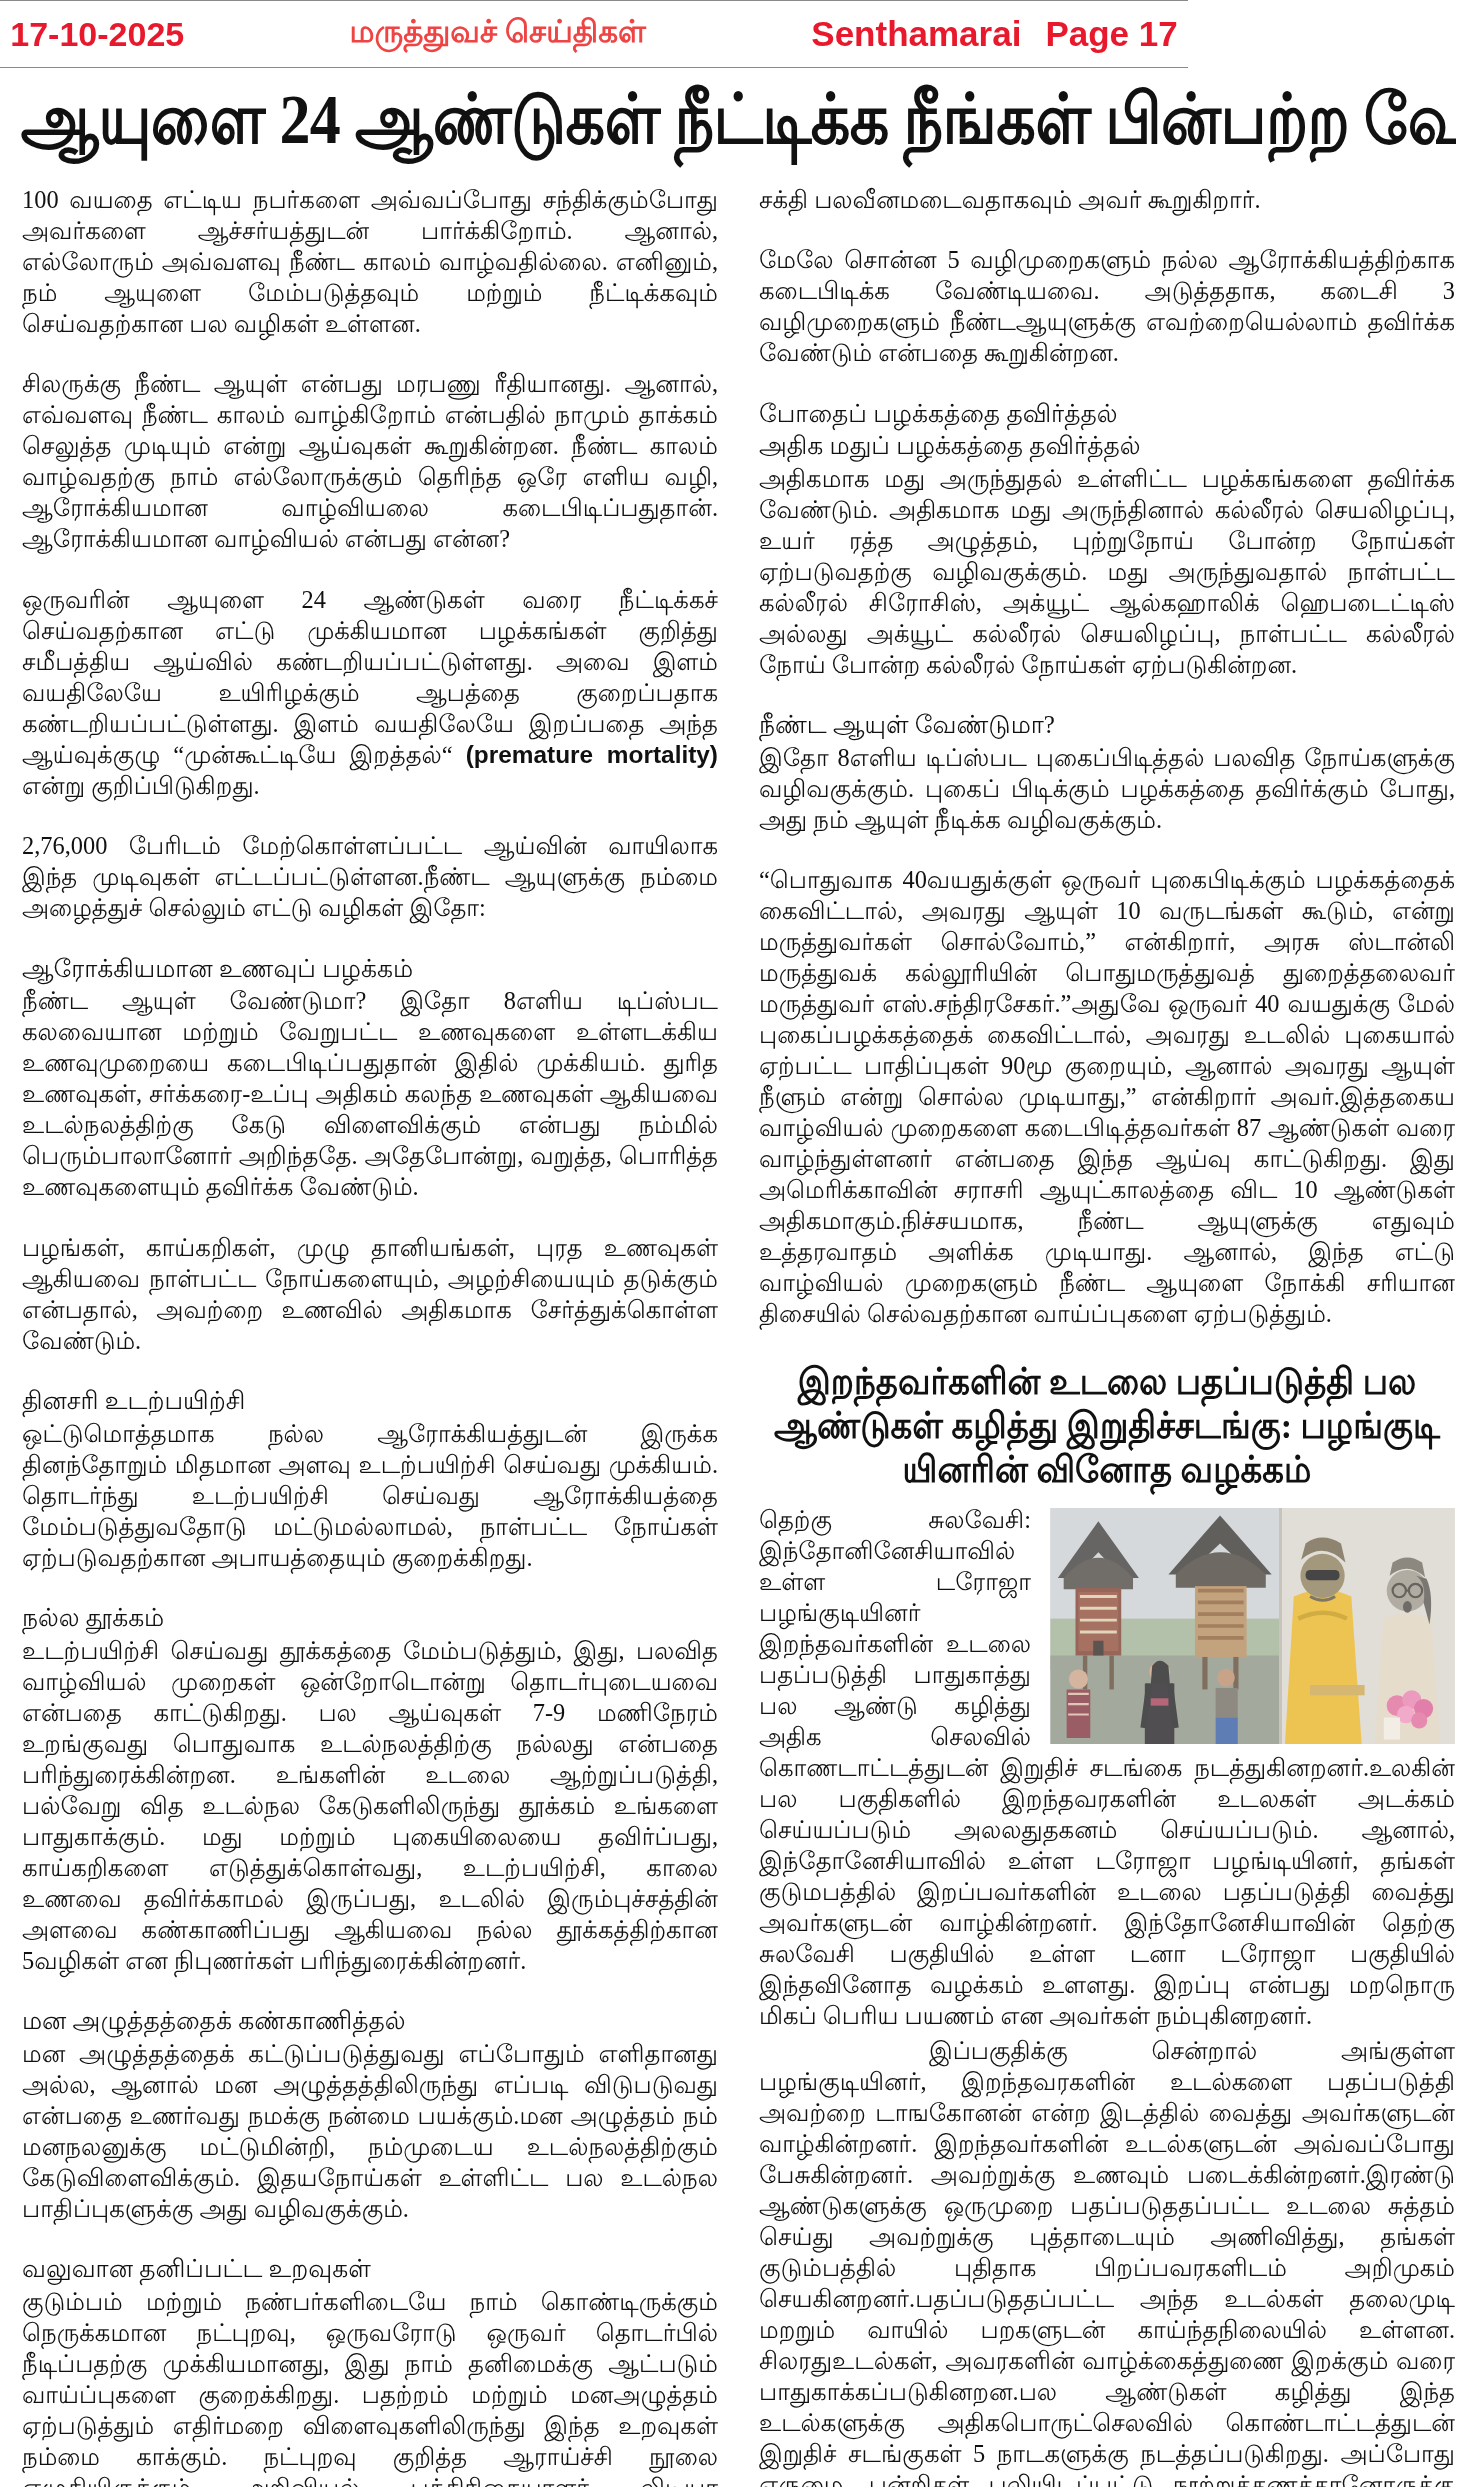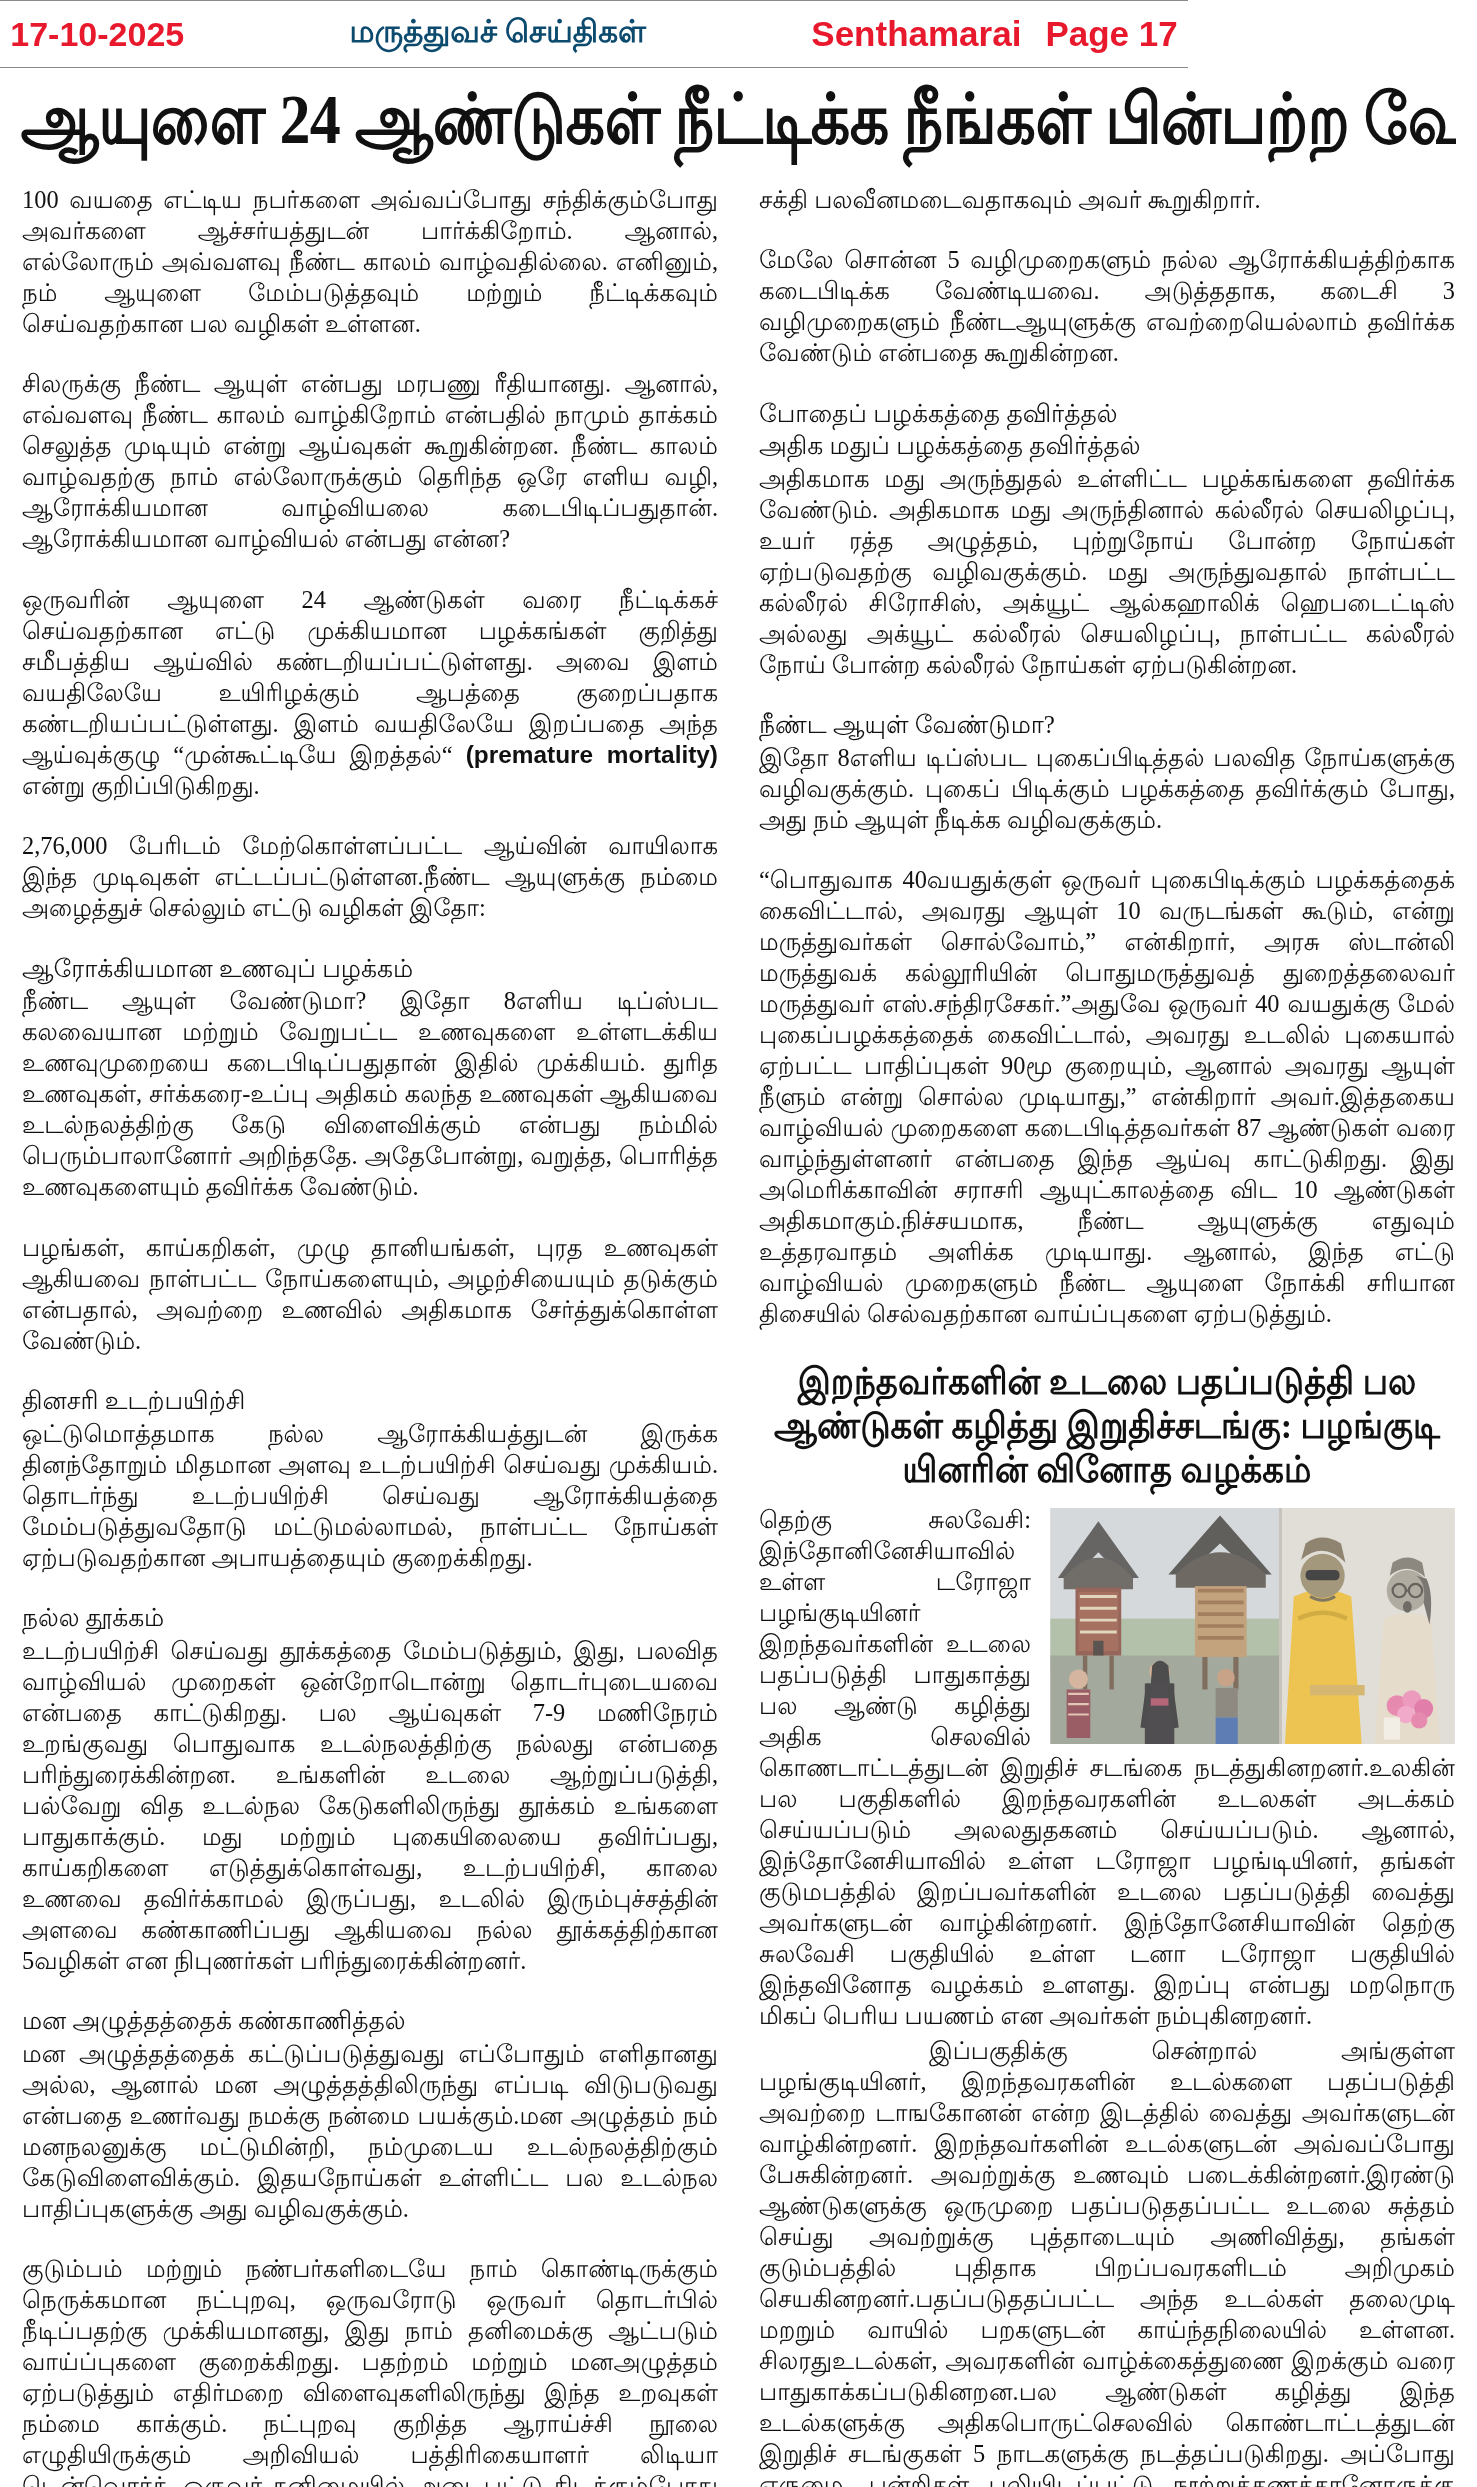--- a/index.html
+++ b/index.html
@@ -12,21 +12,21 @@
   .masthead{
     box-sizing:border-box;
     height:68px;width:1188px;
     border-top:1.5px solid #8a8a8a;
     border-bottom:1.5px solid #8a8a8a;
     display:flex;align-items:center;justify-content:space-between;
     padding:0 10.3px;
     background:#ffffff;
   }
   .masthead .date{font-family:"Liberation Sans",sans-serif;font-weight:bold;font-size:34px;color:#e8192c;}
-  .masthead .section{font-size:31px;color:#0c4a6e;font-weight:bold;}
+  .masthead .section{font-size:31px;color:#ef4444;font-weight:bold;}
   .masthead .brand{font-family:"Liberation Sans",sans-serif;font-weight:bold;font-size:35px;color:#e8192c;display:flex;gap:24px;}
   
   .headline{
     margin:11.8px 20.7px 4.4px 20.7px;
     font-size:62px;font-weight:bold;letter-spacing:-0.7px;
     white-space:nowrap;overflow:hidden;
     transform:scaleY(1.12);transform-origin:top left;
     color:#111111;
   }
   
@@ -79,20 +79,21 @@
     <p>2,76,000 பேரிடம் மேற்கொள்ளப்பட்ட ஆய்வின் வாயிலாக இந்த முடிவுகள் எட்டப்பட்டுள்ளன.நீண்ட ஆயுளுக்கு நம்மை அழைத்துச் செல்லும் எட்டு வழிகள் இதோ:</p>
     <p class="sec-head">ஆரோக்கியமான உணவுப் பழக்கம்</p>
     <p>நீண்ட ஆயுள் வேண்டுமா? இதோ 8எளிய டிப்ஸ்பட கலவையான மற்றும் வேறுபட்ட உணவுகளை உள்ளடக்கிய உணவுமுறையை கடைபிடிப்பதுதான் இதில் முக்கியம். துரித உணவுகள், சர்க்கரை-உப்பு அதிகம் கலந்த உணவுகள் ஆகியவை உடல்நலத்திற்கு கேடு விளைவிக்கும் என்பது நம்மில் பெரும்பாலானோர் அறிந்ததே. அதேபோன்று, வறுத்த, பொரித்த உணவுகளையும் தவிர்க்க வேண்டும்.</p>
     <p>பழங்கள், காய்கறிகள், முழு தானியங்கள், புரத உணவுகள் ஆகியவை நாள்பட்ட நோய்களையும், அழற்சியையும் தடுக்கும் என்பதால், அவற்றை உணவில் அதிகமாக சேர்த்துக்கொள்ள வேண்டும்.</p>
     <p class="sec-head">தினசரி உடற்பயிற்சி</p>
     <p>ஒட்டுமொத்தமாக நல்ல ஆரோக்கியத்துடன் இருக்க தினந்தோறும் மிதமான அளவு உடற்பயிற்சி செய்வது முக்கியம். தொடர்ந்து உடற்பயிற்சி செய்வது ஆரோக்கியத்தை மேம்படுத்துவதோடு மட்டுமல்லாமல், நாள்பட்ட நோய்கள் ஏற்படுவதற்கான அபாயத்தையும் குறைக்கிறது.</p>
     <p class="sec-head">நல்ல தூக்கம்</p>
     <p>உடற்பயிற்சி செய்வது தூக்கத்தை மேம்படுத்தும், இது, பலவித வாழ்வியல் முறைகள் ஒன்றோடொன்று தொடர்புடையவை என்பதை காட்டுகிறது. பல ஆய்வுகள் 7-9 மணிநேரம் உறங்குவது பொதுவாக உடல்நலத்திற்கு நல்லது என்பதை பரிந்துரைக்கின்றன. உங்களின் உடலை ஆற்றுப்படுத்தி, பல்வேறு வித உடல்நல கேடுகளிலிருந்து தூக்கம் உங்களை பாதுகாக்கும். மது மற்றும் புகையிலையை தவிர்ப்பது, காய்கறிகளை எடுத்துக்கொள்வது, உடற்பயிற்சி, காலை உணவை தவிர்க்காமல் இருப்பது, உடலில் இரும்புச்சத்தின் அளவை கண்காணிப்பது ஆகியவை நல்ல தூக்கத்திற்கான 5வழிகள் என நிபுணர்கள் பரிந்துரைக்கின்றனர்.</p>
     <p class="sec-head">மன அழுத்தத்தைக் கண்காணித்தல்</p>
     <p>மன அழுத்தத்தைக் கட்டுப்படுத்துவது எப்போதும் எளிதானது அல்ல, ஆனால் மன அழுத்தத்திலிருந்து எப்படி விடுபடுவது என்பதை உணர்வது நமக்கு நன்மை பயக்கும்.மன அழுத்தம் நம் மனநலனுக்கு மட்டுமின்றி, நம்முடைய உடல்நலத்திற்கும் கேடுவிளைவிக்கும். இதயநோய்கள் உள்ளிட்ட பல உடல்நல பாதிப்புகளுக்கு அது வழிவகுக்கும்.</p>
+    <p class="sec-head">வலுவான தனிப்பட்ட உறவுகள்</p>
     <p class="tight">குடும்பம் மற்றும் நண்பர்களிடையே நாம் கொண்டிருக்கும் நெருக்கமான நட்புறவு, ஒருவரோடு ஒருவர் தொடர்பில் நீடிப்பதற்கு முக்கியமானது, இது நாம் தனிமைக்கு ஆட்படும் வாய்ப்புகளை குறைக்கிறது. பதற்றம் மற்றும் மனஅழுத்தம் ஏற்படுத்தும் எதிர்மறை விளைவுகளிலிருந்து இந்த உறவுகள் நம்மை காக்கும். நட்புறவு குறித்த ஆராய்ச்சி நூலை எழுதியிருக்கும் அறிவியல் பத்திரிகையாளர் லிடியா டென்வொர்த், ஒருவர் தனிமையில் அடைபட்டு கிடக்கும்போது அவருடைய நோய் எதிர்ப்பு சக்தி குறைவதாகத் தெரிவிக்கிறார். தனிமையில் சிக்கிக் கிடக்கும் போது ஒருவரது உடலில் உள்ள வெள்ளை அணுக்கள் தங்களது செயல்பாட்டை மாற்றிக் கொள்வதாகவும் அதனால் நோய் எதிர்ப்பு</p>
   </div>
 
   <div class="col">
     <p>சக்தி பலவீனமடைவதாகவும் அவர் கூறுகிறார்.</p>
     <p>மேலே சொன்ன 5 வழிமுறைகளும் நல்ல ஆரோக்கியத்திற்காக கடைபிடிக்க வேண்டியவை. அடுத்ததாக, கடைசி 3 வழிமுறைகளும் நீண்டஆயுளுக்கு எவற்றையெல்லாம் தவிர்க்க வேண்டும் என்பதை கூறுகின்றன.</p>
     <p class="sec-head">போதைப் பழக்கத்தை தவிர்த்தல்</p>
     <p class="sec-head">அதிக மதுப் பழக்கத்தை தவிர்த்தல்</p>
     <p>அதிகமாக மது அருந்துதல் உள்ளிட்ட பழக்கங்களை தவிர்க்க வேண்டும். அதிகமாக மது அருந்தினால் கல்லீரல் செயலிழப்பு, உயர் ரத்த அழுத்தம், புற்றுநோய் போன்ற நோய்கள் ஏற்படுவதற்கு வழிவகுக்கும். மது அருந்துவதால் நாள்பட்ட கல்லீரல் சிரோசிஸ், அக்யூட் ஆல்கஹாலிக் ஹெபடைட்டிஸ் அல்லது அக்யூட் கல்லீரல் செயலிழப்பு, நாள்பட்ட கல்லீரல் நோய் போன்ற கல்லீரல் நோய்கள் ஏற்படுகின்றன.</p>
     <p class="sec-head">நீண்ட ஆயுள் வேண்டுமா?</p>

